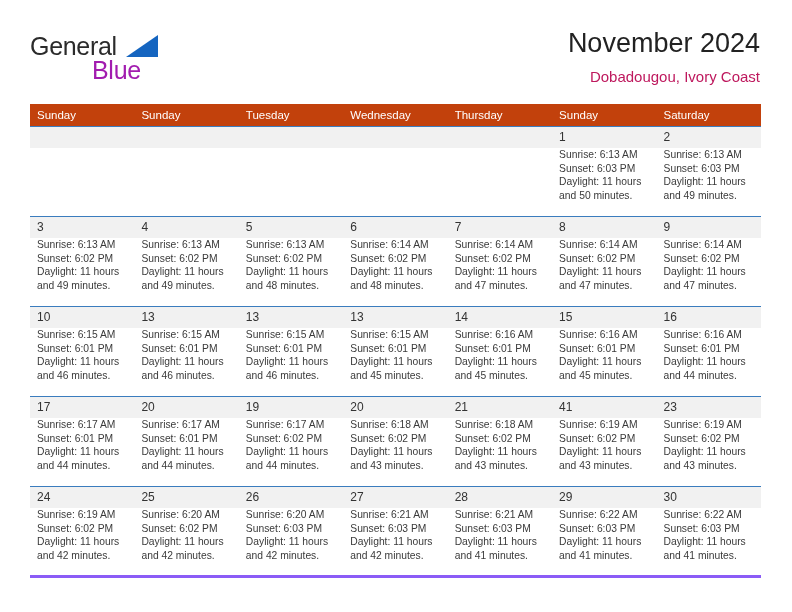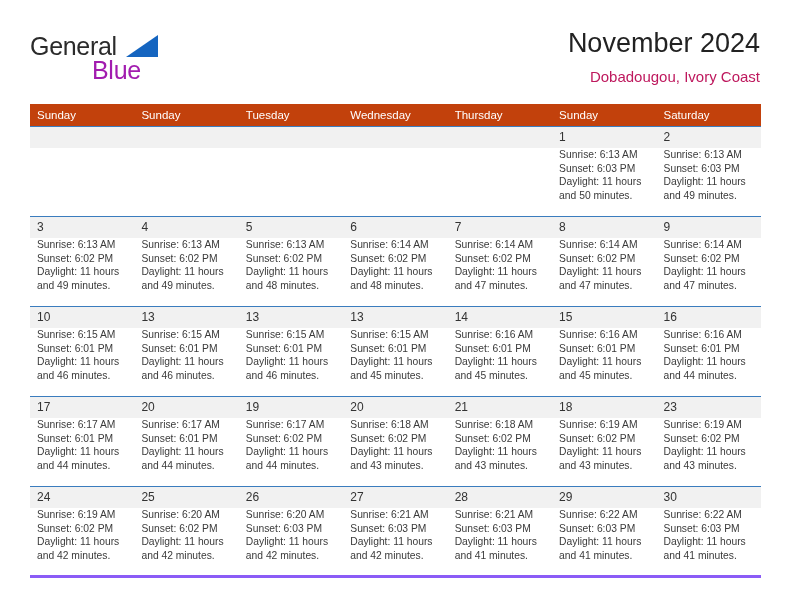--- a/index.html
+++ b/index.html
@@ -367,21 +367,21 @@
           <td>
             <span class="daynum">21</span>
             <div class="info">
               <div>Sunrise: 6:18 AM</div>
               <div>Sunset: 6:02 PM</div>
               <div>Daylight: 11 hours</div>
               <div>and 43 minutes.</div>
             </div>
           </td>
           <td>
-            <span class="daynum">18</span>
+            <span class="daynum">41</span>
             <div class="info">
               <div>Sunrise: 6:19 AM</div>
               <div>Sunset: 6:02 PM</div>
               <div>Daylight: 11 hours</div>
               <div>and 43 minutes.</div>
             </div>
           </td>
           <td>
             <span class="daynum">23</span>
             <div class="info">

